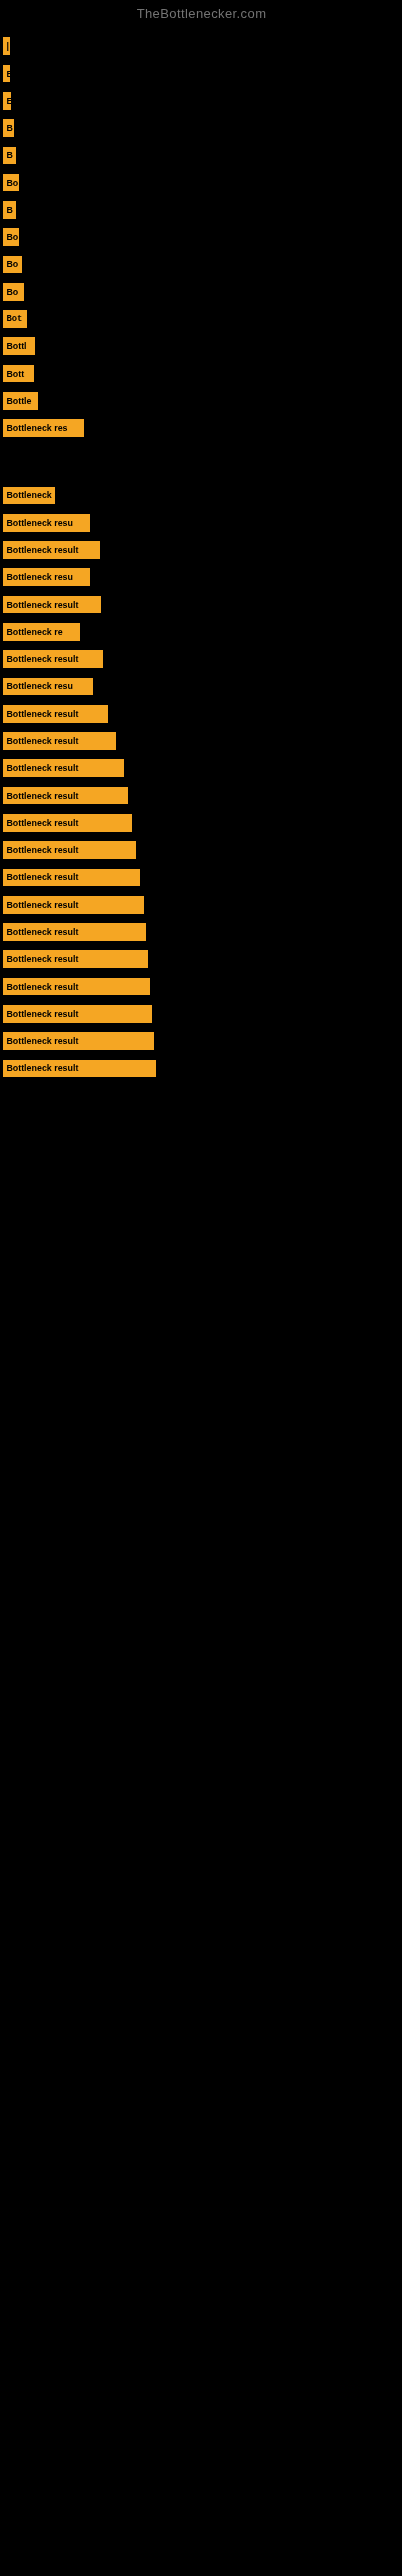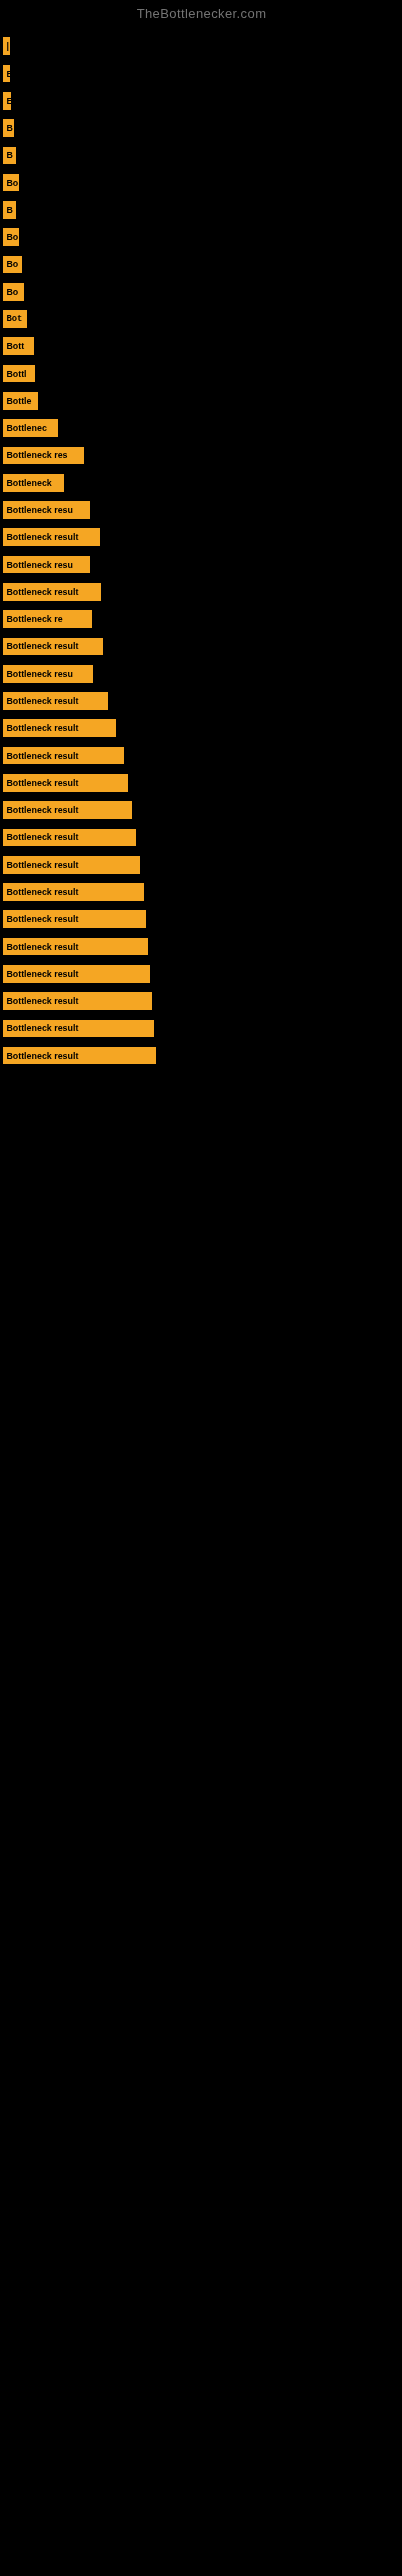--- a/index.html
+++ b/index.html
@@ -76,51 +76,48 @@
     <div class="row-wrap">
       <div class="bar" style="width: 19.3px;">Bo</div>
     </div>
     <div class="row-wrap">
       <div class="bar" style="width: 21px;">Bo</div>
     </div>
     <div class="row-wrap">
       <div class="bar" style="width: 24px; font-family: Liberation Mono, monospace;">Bot</div>
     </div>
     <div class="row-wrap">
-      <div class="bar" style="width: 31px;">Bott</div>
+      <div class="bar" style="width: 32px;">Bottl</div>
     </div>
     <div class="row-wrap">
-      <div class="bar" style="width: 32px;">Bottl</div>
+      <div class="bar" style="width: 31px;">Bott</div>
     </div>
     <div class="row-wrap">
       <div class="bar" style="width: 35px;">Bottle</div>
     </div>
     <div class="row-wrap">
-      <div class="bar" style="width: 55px;">Bottlenec</div>
-    </div>
-    <div class="row-wrap">
       <div class="bar" style="width: 81px;">Bottleneck res</div>
     </div>
     <div class="row-wrap">
-      <div class="bar" style="width: 61px;">Bottleneck</div>
+      <div class="bar" style="width: 52px; margin-top: 40px;">Bottleneck</div>
     </div>
     <div class="row-wrap">
       <div class="bar" style="width: 87px;">Bottleneck resu</div>
     </div>
     <div class="row-wrap">
       <div class="bar" style="width: 97px;">Bottleneck result</div>
     </div>
     <div class="row-wrap">
       <div class="bar" style="width: 87px;">Bottleneck resu</div>
     </div>
     <div class="row-wrap">
       <div class="bar" style="width: 98px;">Bottleneck result</div>
     </div>
     <div class="row-wrap">
-      <div class="bar" style="width: 89px;">Bottleneck re</div>
+      <div class="bar" style="width: 77px;">Bottleneck re</div>
     </div>
     <div class="row-wrap">
       <div class="bar" style="width: 100px;">Bottleneck result</div>
     </div>
     <div class="row-wrap">
       <div class="bar" style="width: 90px;">Bottleneck resu</div>
     </div>
     <div class="row-wrap">
       <div class="bar" style="width: 105px;">Bottleneck result</div>
     </div>

